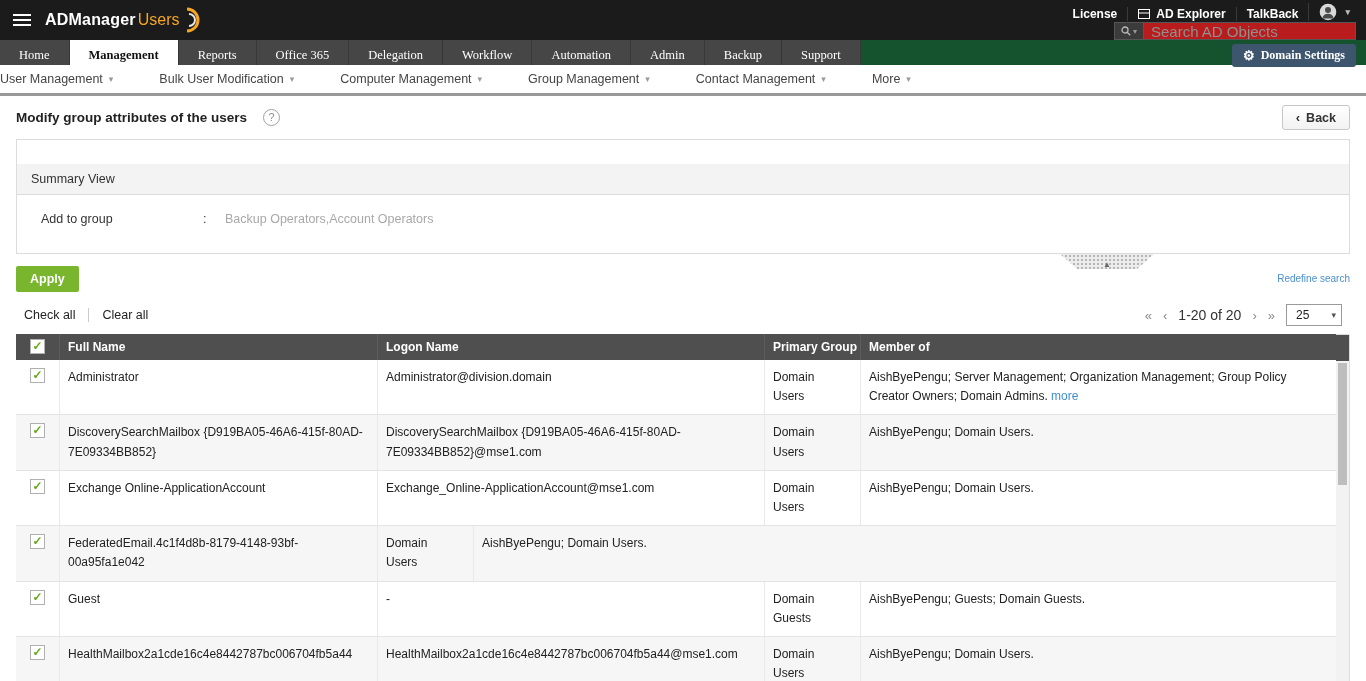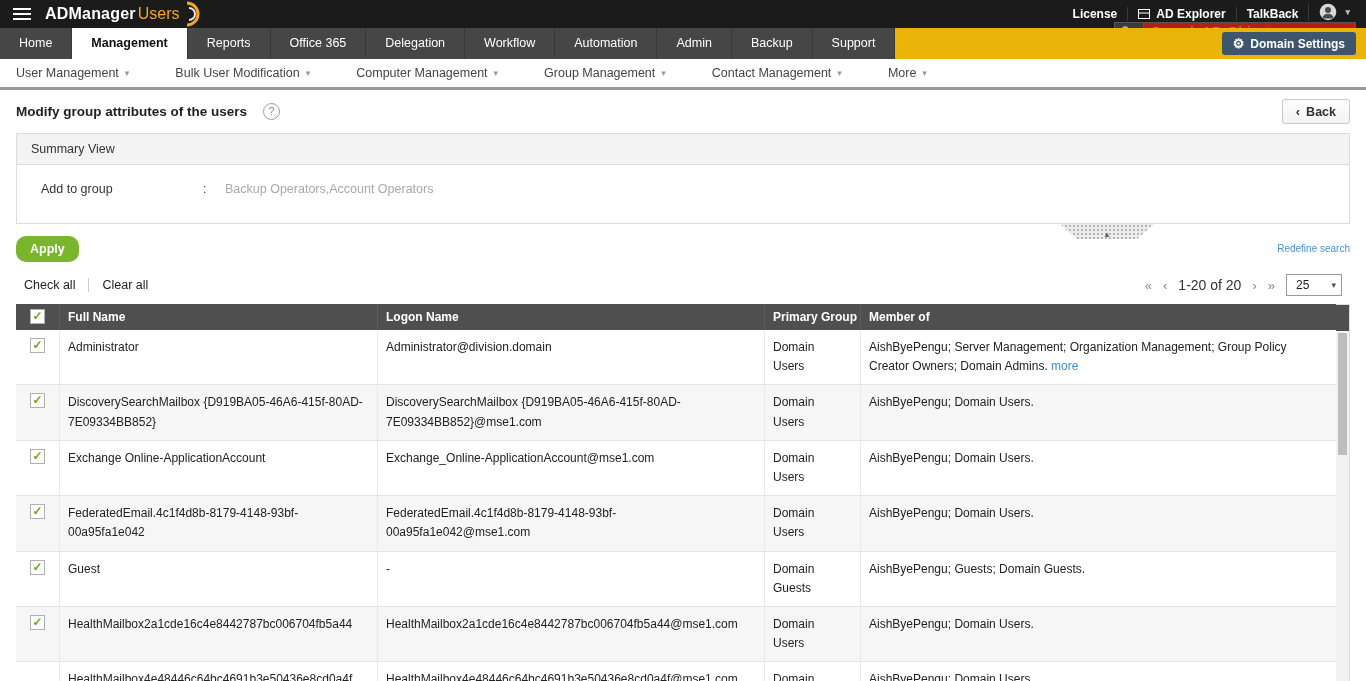--- a/index.html
+++ b/index.html
@@ -1,64 +1,64 @@
 <!DOCTYPE html>
 <html><head>
 <meta charset="utf-8">
 <style>
   * { box-sizing: border-box; margin: 0; padding: 0; }
   body {
     width: 1366px; height: 681px; overflow: hidden; position: relative;
     font-family: "Liberation Sans", sans-serif; background: #fff; color: #222;
   }
   
-  .topbar { height: 28px; background: #1b1b1b; display: flex; align-items: center; position: relative; }
+  .topbar { height: 40px; background: #1b1b1b; display: flex; align-items: center; position: relative; }
   .hamburger { width: 18px; margin: 0 14px 0 13px; cursor: pointer; }
   .hamburger div { height: 2px; background: #fff; margin: 3px 0; }
   .logo { display: flex; align-items: center; }
   .logo-primary { color: #fff; font-weight: bold; font-size: 16px; letter-spacing: .2px; }
   .logo-secondary { color: #f5a623; font-size: 16px; margin-left: 2px; }
   .logo-swoosh { margin-left: 2px; }
   .topbar-right { position: absolute; right: 6px; top: 0; height: 40px; display: flex; flex-direction: column; align-items: flex-end; }
   .topbar-links { display: flex; align-items: flex-end; height: 20px; margin-top: 1px; }
   .tb-link { color: #fff; font-size: 12px; font-weight: bold; padding: 0 10px; display: flex; align-items: center; gap: 6px; cursor: pointer; border-left: 1px solid #3a3a3a; }
   .tb-link:first-child { border-left: none; }
   .user-caret { color: #bbb; font-size: 9px; margin-left: 2px; }
   .search-row { display: flex; height: 18px; margin-top: 1px; margin-right: 4px; }
   .search-prefix { width: 30px; background: #3b3b3b; border: 1px solid #565656; display: flex; align-items: center; justify-content: center; gap: 2px; cursor: pointer; }
   .search-prefix .caret-mini { color: #999; font-size: 8px; }
   .search-input { width: 212px; background: #b91c1c; border: 1px solid #565656; border-left: none; color: #ccc; font-size: 15px; padding: 0 7px; outline: none; font-family: "Liberation Sans", sans-serif; }
   .search-input::placeholder { color: #8f8f8f; }
   
-  .nav { height: 31px; background: #eab308; display: flex; position: relative; }
+  .nav { height: 25px; background: #14532d; display: flex; position: relative; font-family: Liberation Serif, serif; }
   .nav-tab { padding: 0 19px; line-height: 31px; color: #fff; font-size: 12.5px; background: #464646; border-right: 1px solid #383838; cursor: pointer; white-space: nowrap; }
   .nav-tab.active { background: #fff; color: #111; font-weight: bold; }
   .domain-settings { position: absolute; right: 10px; top: 4px; height: 23px; background: #3d566e; color: #fff; font-size: 12px; font-weight: bold; border-radius: 3px; display: flex; align-items: center; gap: 6px; padding: 0 11px; cursor: pointer; }
   .gear-glyph { font-size: 13px; }
   
-  .subnav { height: 31px; background: #fff; border-bottom: 3px solid #999; display: flex; align-items: center; padding-left: 16px; }
+  .subnav { height: 31px; background: #fff; border-bottom: 3px solid #999; display: flex; align-items: center; }
   .subnav-item { font-size: 12.5px; color: #444; margin-right: 46px; display: flex; align-items: center; gap: 6px; cursor: pointer; }
   .caret { color: #999; font-size: 9px; }
   
   .title-row { padding: 13px 16px 11px; display: flex; align-items: center; position: relative; }
   .page-title { font-size: 13.5px; font-weight: bold; color: #222; }
   .help-icon { width: 17px; height: 17px; border: 1.5px solid #a0a0a0; border-radius: 50%; color: #8e8e8e; font-size: 11px; line-height: 14px; text-align: center; margin-left: 16px; cursor: pointer; }
   .back-btn { position: absolute; right: 16px; top: 9px; border: 1px solid #c7c7c7; border-radius: 3px; background: linear-gradient(#fff, #f2f2f2); padding: 4px 13px; font-size: 12.5px; font-weight: bold; color: #333; display: flex; align-items: center; gap: 6px; cursor: pointer; }
   .back-chevron { font-size: 13px; }
   
   .summary-panel { margin: 2px 16px 0; border: 1px solid #dcdcdc; }
-  .summary-header { background: #f3f3f3; border-bottom: 1px solid #dcdcdc; padding: 8px 14px; font-size: 12.5px; color: #333; }
+  .summary-header { background: #f3f3f3; border-bottom: 1px solid #dcdcdc; padding: 8px 14px; font-size: 12.5px; color: #333; margin-top: 24px; }
   .summary-body { background: #fff; padding: 17px 14px 27px; }
   .summary-field { display: flex; font-size: 12.5px; color: #333; }
   .field-label { width: 172px; padding-left: 10px; }
   .field-colon { width: 22px; }
   .field-value { color: #a8a8a8; }
   
   .actions-row { margin: 12px 16px 2px; position: relative; height: 27px; }
-  .apply-btn { position: absolute; left: 0; top: 0; background: #7ab52e; color: #fff; font-size: 12.5px; font-weight: bold; padding: 6px 14px; border-radius: 10px; cursor: pointer; }
+  .apply-btn { position: absolute; left: 0; top: 0; background: #7ab52e; color: #fff; font-size: 12.5px; font-weight: bold; padding: 6px 14px; border-radius: 2px; cursor: pointer; }
   .collapse-handle { position: absolute; right: 196px; top: -12px; width: 94px; height: 15px; background: #ececec;
     background-image: radial-gradient(#b5b5b5 0.8px, transparent 0.9px); background-size: 4px 4px;
     clip-path: polygon(0 0, 100% 0, 82% 100%, 18% 100%); text-align: center; line-height: 15px; cursor: pointer; }
   .collapse-handle span { font-size: 8px; color: #666; }
   .redefine-link { position: absolute; right: 0; top: 7px; color: #4a90d2; font-size: 10px; cursor: pointer; }
   
   .list-toolbar { margin: 9px 24px 6px; display: flex; align-items: center; position: relative; height: 26px; }
   .tb-action { font-size: 12.5px; color: #222; cursor: pointer; }
   .v-divider { width: 1px; height: 14px; background: #ccc; margin: 0 13px; }
   .toolbar-right { position: absolute; right: 0; display: flex; align-items: center; gap: 11px; }
@@ -275,21 +275,20 @@
       <div class="cell col-member">AishByePengu; Domain Users.</div>
     </div>
 
     <div class="grid-row alt">
       <div class="cell col-check">
           <span class="checkbox">
             <span class="check-glyph">✓</span>
           </span>
         </div>
       <div class="cell col-name">FederatedEmail.4c1f4d8b-8179-4148-93bf-00a95fa1e042</div>
-      <div class="cell col-logon">FederatedEmail.4c1f4d8b-8179-4148-93bf-00a95fa1e042@mse1.com</div>
       <div class="cell col-group">Domain Users</div>
       <div class="cell col-member">AishByePengu; Domain Users.</div>
     </div>
 
     <div class="grid-row">
       <div class="cell col-check">
           <span class="checkbox">
             <span class="check-glyph">✓</span>
           </span>
         </div>

